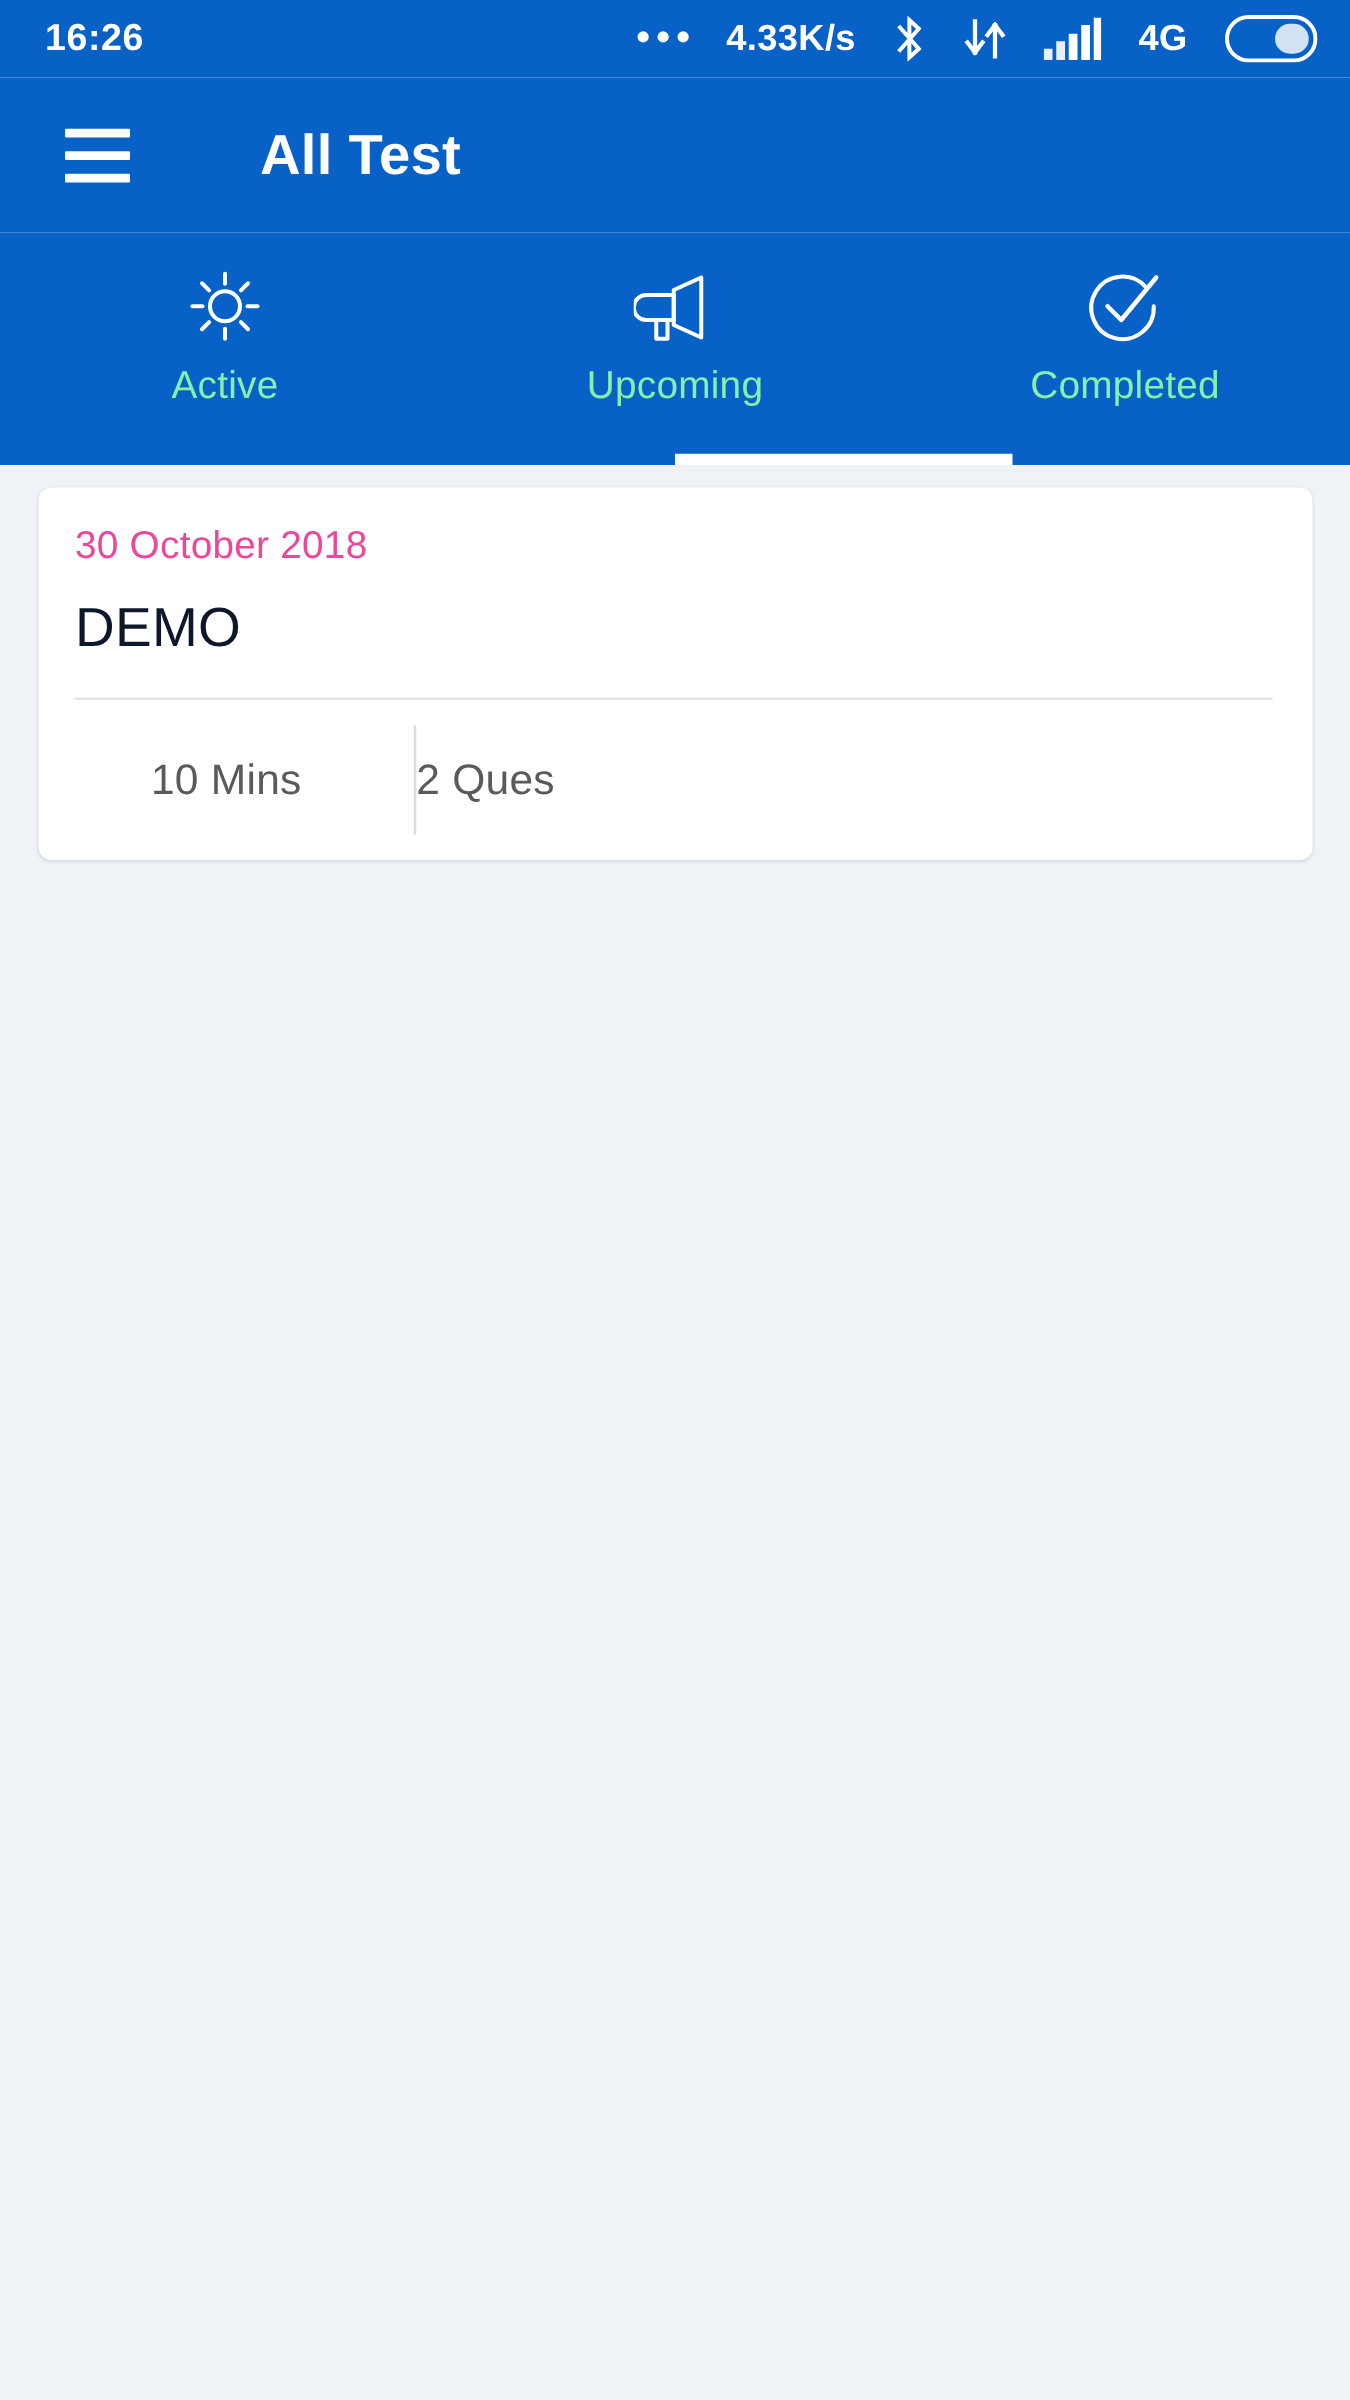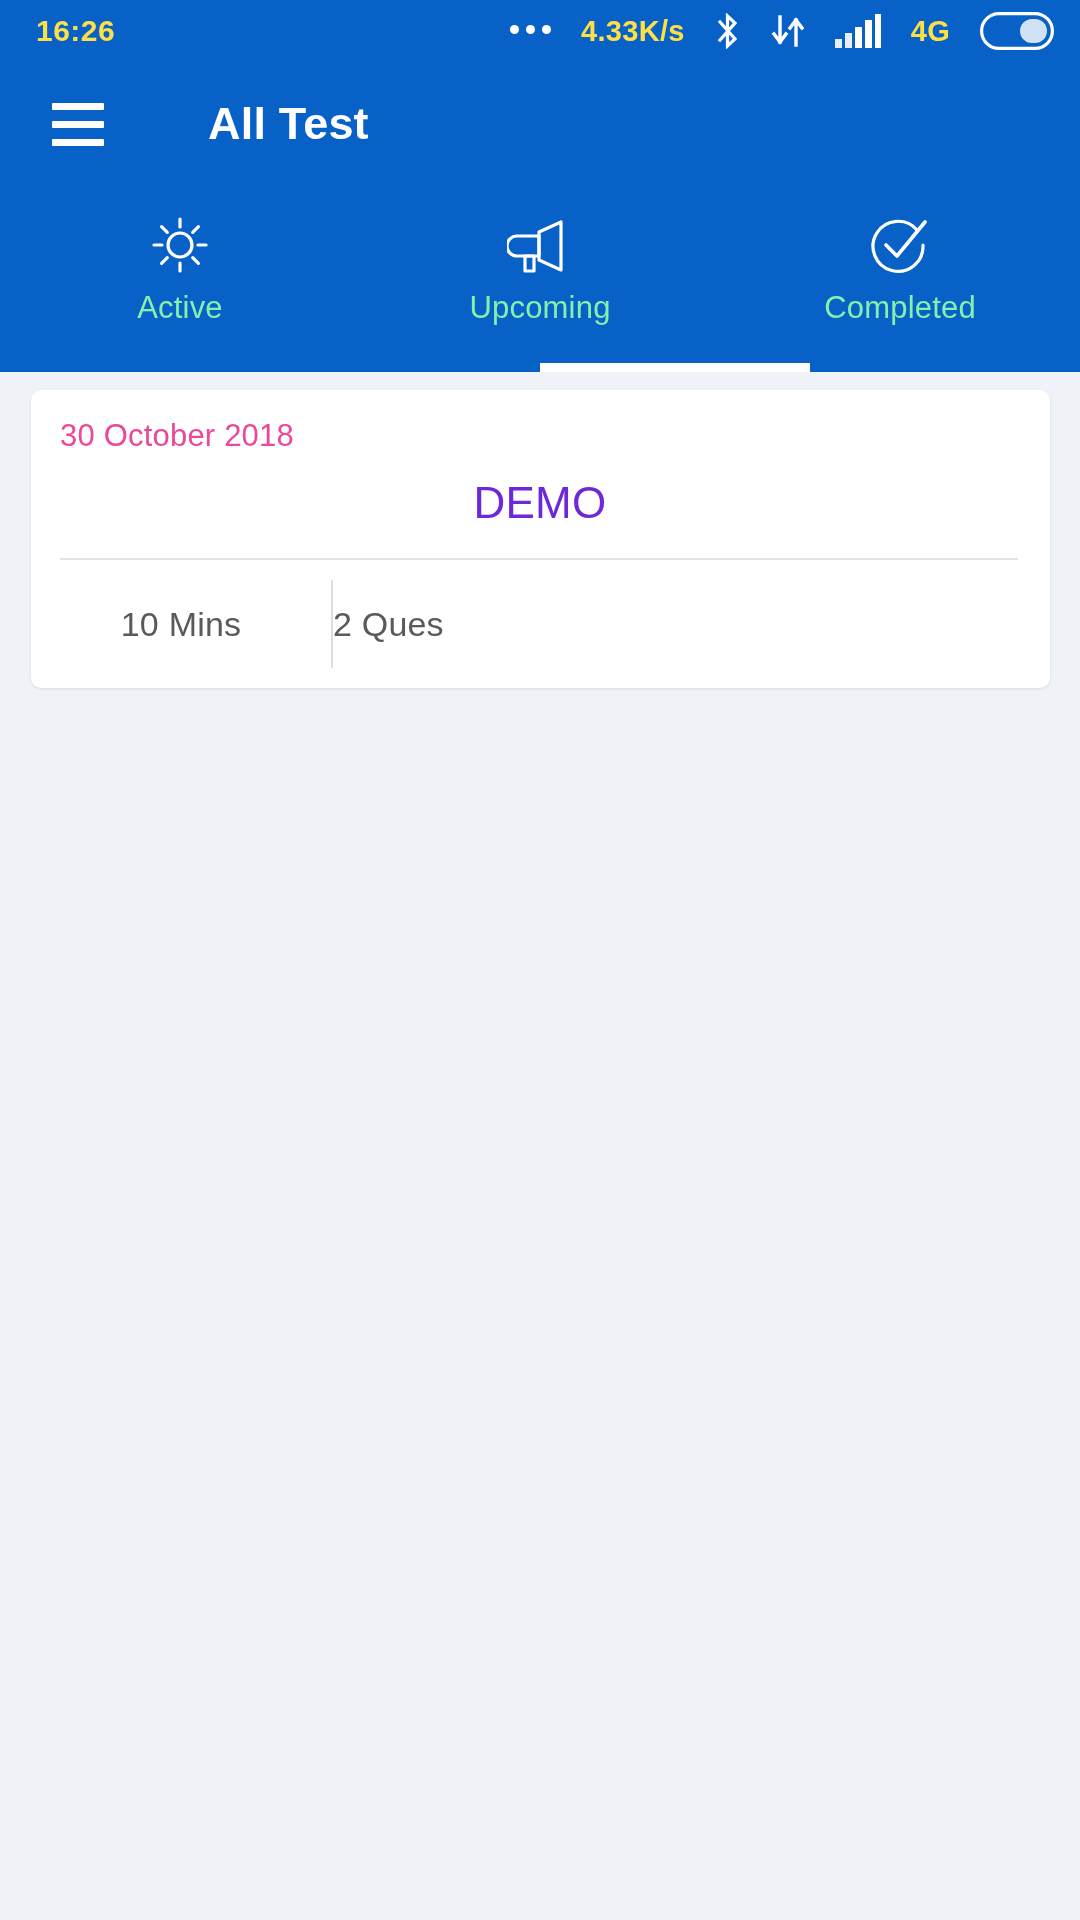--- a/index.html
+++ b/index.html
@@ -10,21 +10,21 @@
     overflow:hidden;
   }
 
   
   .statusbar {
     height:62px;
     background:#0761c6;
     display:flex;
     align-items:center;
     padding:0 26px 0 36px;
-    color:#fde047;
+    color:#ffffff;
   }
   .status-clock { font-size:30px; font-weight:bold; letter-spacing:.5px; }
   .status-right { margin-left:auto; display:flex; align-items:center; gap:30px; }
   .dots { display:flex; gap:7px; align-items:center; padding-bottom:4px; }
   .dots i { width:9px; height:9px; border-radius:50%; background:#fff; display:block; }
   .netspeed { font-size:29px; font-weight:bold; letter-spacing:.3px; }
   .ico { display:flex; align-items:center; }
 
   
   .appbar {
@@ -73,21 +73,21 @@
   .card {
     background:#fff;
     border-radius:10px;
     box-shadow:0 1px 3px rgba(0,0,0,0.10);
     padding:28px 0 0 0;
   }
   .card-date {
     font-size:31px; color:#ec4899; padding:0 30px 0 29px; letter-spacing:.2px;
   }
   .card-title {
-    font-size:44px; color:#6d28d9; padding:24px 30px 30px 29px; letter-spacing:.2px;text-align:center;
+    font-size:44px; color:#0f172a; padding:24px 30px 30px 29px; letter-spacing:.2px;
   }
   .card-divider {
     height:2px; background:#e3e3e3; margin:0 32px 0 29px;
   }
   .card-meta {
     display:flex; align-items:stretch; height:128px;
   }
   .meta-cell {
     display:flex; align-items:center; justify-content:center;
     font-size:34px; color:#5a5a5a; letter-spacing:.2px;border-radius:21px;

